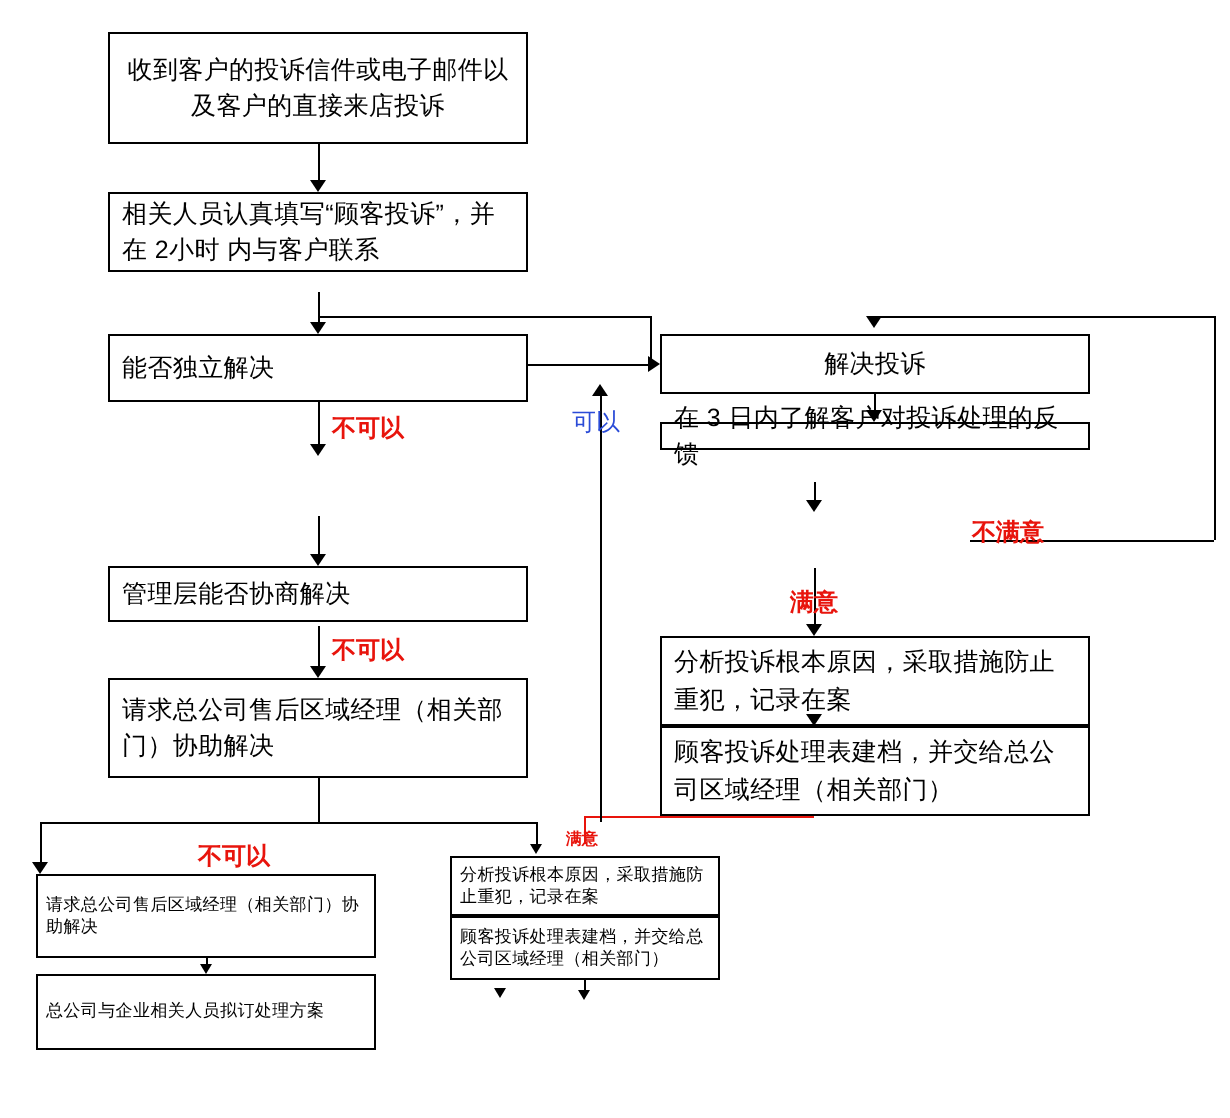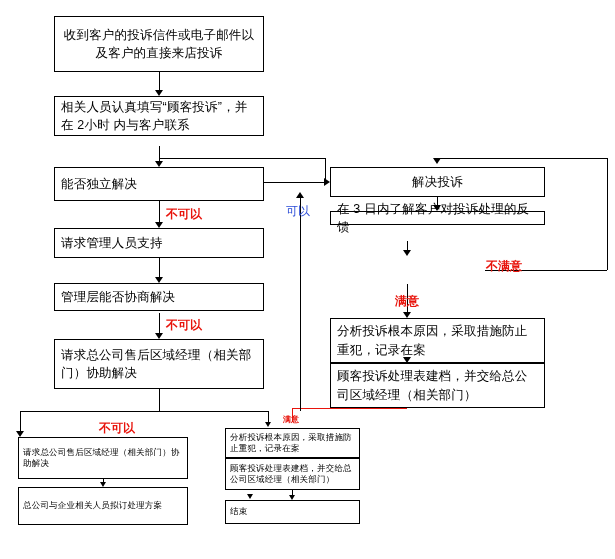--- a/index.html
+++ b/index.html
@@ -91,21 +91,20 @@
 <body>
 
 <div id="canvas">
 
   <div class="box center" style="left:54px; top:16px; width:210px; height:56px;">收到客户的投诉信件或电子邮件以及客户的直接来店投诉</div>
 
   <div class="box" style="left:54px; top:96px; width:210px; height:40px;">相关人员认真填写“顾客投诉”，并在 2小时 内与客户联系</div>
 
   <div class="box" style="left:54px; top:167px; width:210px; height:34px;font-family:Liberation Serif, serif;">能否独立解决</div>
 
-  <div class="box" style="left:54px; top:228px; width:210px; height:30px;">请求管理人员支持</div>
 
   <div class="box" style="left:54px; top:283px; width:210px; height:28px;">管理层能否协商解决</div>
 
   <div class="box" style="left:54px; top:339px; width:210px; height:50px;">请求总公司售后区域经理（相关部门）协助解决</div>
 
   <div class="box small" style="left:18px; top:437px; width:170px; height:42px;">请求总公司售后区域经理（相关部门）协助解决</div>
 
   <div class="box small" style="left:18px; top:487px; width:170px; height:38px;">总公司与企业相关人员拟订处理方案</div>
 
   <div class="box center" style="left:330px; top:167px; width:215px; height:30px;">解决投诉</div>
@@ -114,21 +113,20 @@
 
 
   <div class="box" style="left:330px; top:318px; width:215px; height:45px;">分析投诉根本原因，采取措施防止重犯，记录在案</div>
 
   <div class="box" style="left:330px; top:363px; width:215px; height:45px;">顾客投诉处理表建档，并交给总公司区域经理（相关部门）</div>
 
   <div class="box small" style="left:225px; top:428px; width:135px; height:30px;">分析投诉根本原因，采取措施防止重犯，记录在案</div>
 
   <div class="box small" style="left:225px; top:458px; width:135px; height:32px;">顾客投诉处理表建档，并交给总公司区域经理（相关部门）</div>
 
-  <div class="box small" style="left:225px; top:500px; width:135px; height:24px;">结束</div>
 
   <div class="ln v" style="left:159px; top:72px; height:18px;"></div>
   <div class="arw down" style="left:155px; top:90px;"></div>
 
   <div class="ln v" style="left:159px; top:146px; height:15px;"></div>
   <div class="arw down" style="left:155px; top:161px;"></div>
 
   <div class="ln v" style="left:159px; top:201px; height:21px;"></div>
   <div class="arw down" style="left:155px; top:222px;"></div>
 

